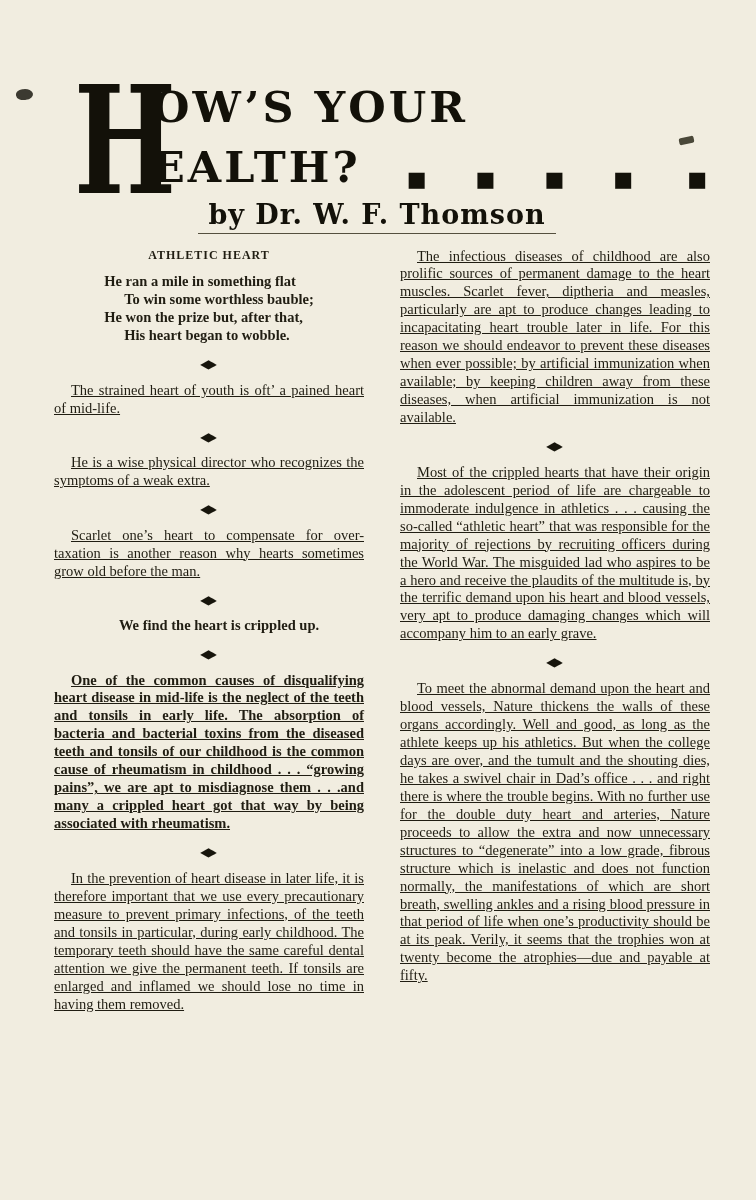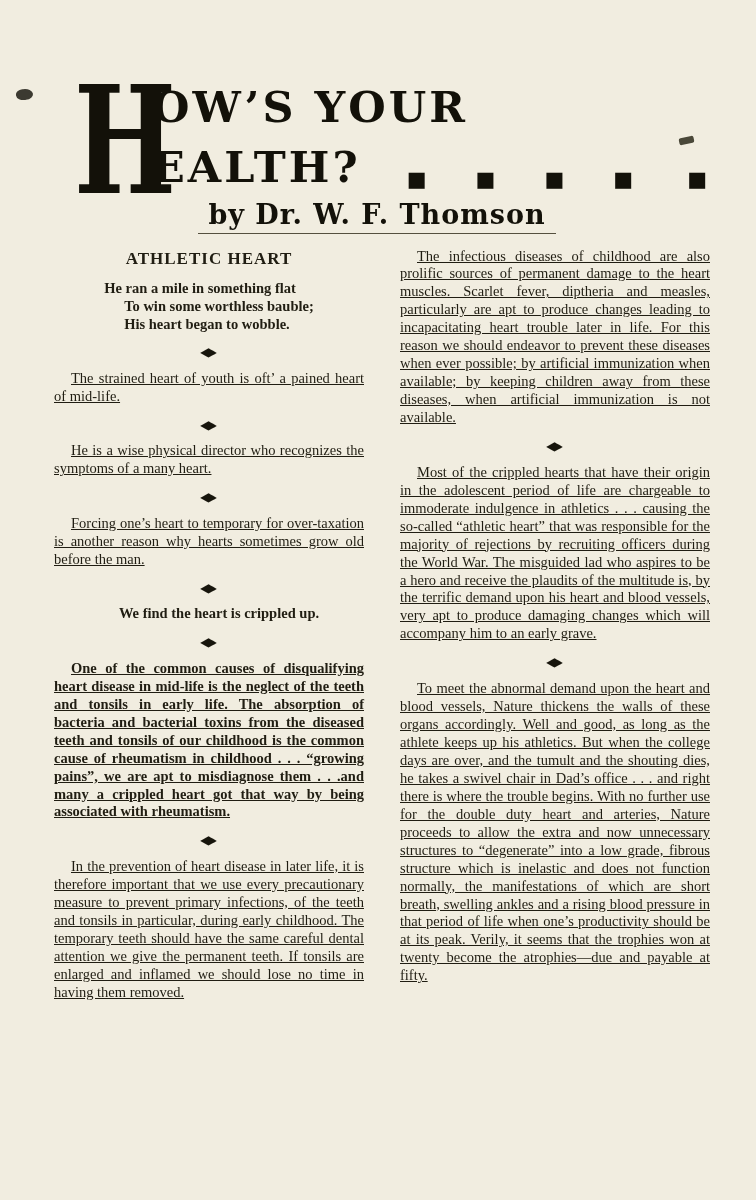--- a/index.html
+++ b/index.html
@@ -54,21 +54,21 @@
   }
 
   
   .columns { display: flex; gap: 36px; margin-top: 14px; }
   .col { flex: 1; font-size: 14.5px; line-height: 1.24; text-align: justify; color: #201d12; }
   .col p { margin: 0; text-indent: 17px; text-decoration: underline; }
   .col p.bold { font-weight: 700; }
 
   .col-heading {
     margin: 0 0 11px 0; text-align: center;
-    font-size: 17px; font-weight: 700; letter-spacing: 1px;
+    font-size: 12px; font-weight: 700; letter-spacing: 1px;
     text-indent: 0;
   }
   .poem { width: fit-content; margin: 0 auto; font-weight: 700; text-align: left; }
   .poem-line { white-space: nowrap; }
   .poem-line.indent { padding-left: 20px; }
 
   .sep { text-align: center; margin: 11px 0; line-height: 1; }
   .diamond { display: inline-block; transform: scaleX(1.8); font-size: 12px; color: #17150c; }
 </style>
 </head>
@@ -102,34 +102,35 @@
   </header>
 
   <main class="columns">
 
     <section class="col col-left">
       <h2 class="col-heading">ATHLETIC HEART</h2>
 
       <div class="poem">
         <div class="poem-line">He ran a mile in something flat</div>
         <div class="poem-line indent">To win some worthless bauble;</div>
+        <div class="poem-line">He won the prize but, after that,</div>
         <div class="poem-line indent">His heart began to wobble.</div>
       </div>
 
       <div class="sep"><span class="diamond">◆</span></div>
 
       <p>The strained heart of youth is oft’ a pained heart of mid-life.</p>
 
       <div class="sep"><span class="diamond">◆</span></div>
 
-      <p>He is a wise physical director who recognizes the symptoms of a many heart.</p>
+      <p>He is a wise physical director who recognizes the symptoms of a weak extra.</p>
 
       <div class="sep"><span class="diamond">◆</span></div>
 
-      <p>Forcing one’s heart to temporary for over-taxation is another reason why hearts sometimes grow old before the man.</p>
+      <p>Scarlet one’s heart to compensate for over-taxation is another reason why hearts sometimes grow old before the man.</p>
 
       <div class="sep"><span class="diamond">◆</span></div>
 
       <div class="poem">
         <div class="poem-line indent">We find the heart is crippled up.</div>
       </div>
 
       <div class="sep"><span class="diamond">◆</span></div>
 
       <p class="bold">One of the common causes of disqualifying heart disease in mid-life is the neglect of the teeth and tonsils in early life. The absorption of bacteria and bacterial toxins from the diseased teeth and tonsils of our childhood is the common cause of rheumatism in childhood . . . “growing pains”, we are apt to misdiagnose them . . .and many a crippled heart got that way by being associated with rheumatism.</p>

